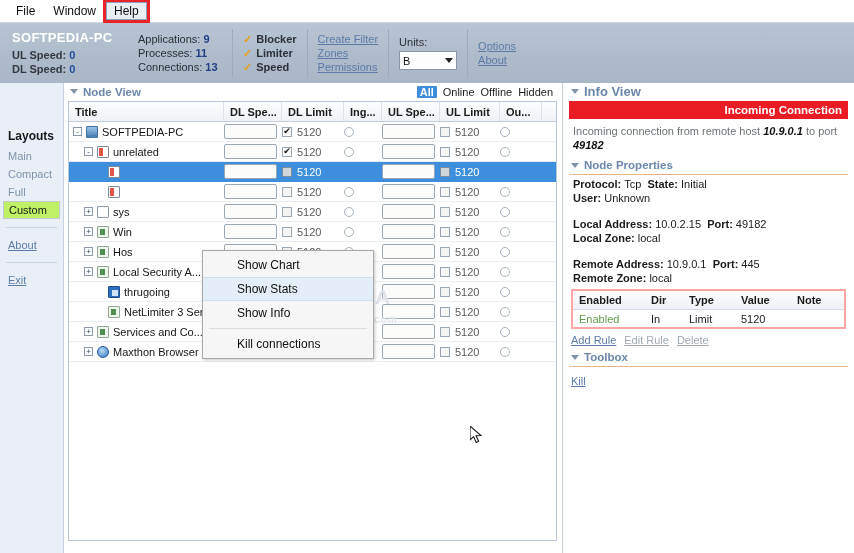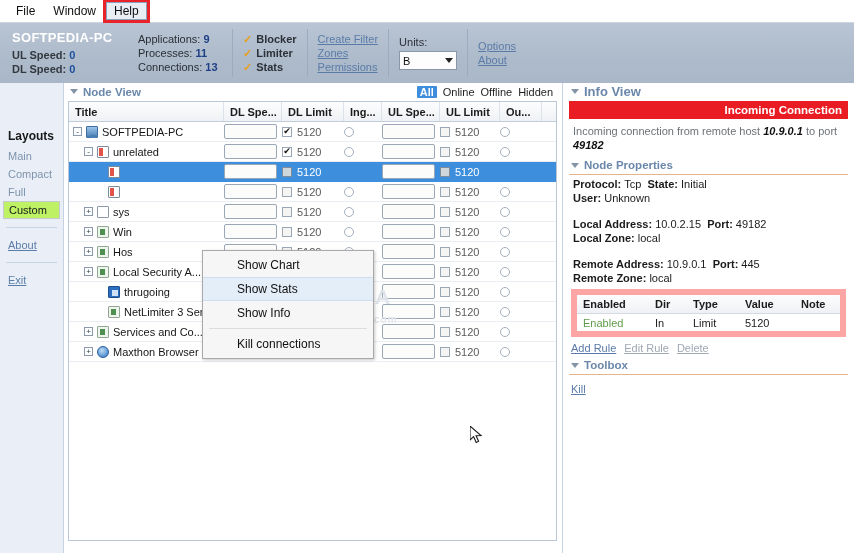--- a/index.html
+++ b/index.html
@@ -198,21 +198,21 @@
   }
   .ip-desc{ padding:5px 8px 4px 10px; font-size:11px; color:#6c7277; line-height:14px; }
   .ip-desc i{ color:#111; font-weight:bold; font-style:italic; }
   .sec-head{ display:flex; align-items:center; gap:5px; padding:3px 0 3px 8px; }
   .sec-title{ font-size:11.5px; font-weight:bold; color:#6b87a9; }
   .kv{ padding:2px 8px 2px 10px; font-size:11px; line-height:14px; color:#1b1b1b; }
   .kv b{ font-weight:bold; }
   .kv .val{ font-weight:normal; }
   .gap{ height:8px; }
 
-  .rule-table{ margin:2px 8px 0 8px; border:6px solid #fca5a5; }
+  .rule-table{ margin:2px 8px 0 8px; border:2px solid #fca5a5; }
   .rt-head{ display:flex; height:19px; align-items:center; background:linear-gradient(180deg,#fdfdfd,#eef1f5); border-bottom:1px solid #d3dae2; font-size:11px; font-weight:bold; color:#1b1b1b;}
   .rt-row{ display:flex; height:17px; align-items:center; font-size:11px; }
   .rt-c1{ width:78px; padding-left:6px; }
   .rt-c2{ width:38px; }
   .rt-c3{ width:52px; }
   .rt-c4{ width:56px; }
   .rt-c5{ flex:1; }
   .enabled-val{ color:#5f9d4a; }
   .rule-links{ padding:5px 0 2px 8px; display:flex; gap:8px; }
   .rl{ font-size:11px; color:#5a7ba8; text-decoration:underline; cursor:pointer; }
@@ -268,21 +268,21 @@
     <div class="mod-row">
       <span class="mod-check">✓</span>
       <span class="mod-label">Blocker</span>
     </div>
     <div class="mod-row">
       <span class="mod-check">✓</span>
       <span class="mod-label">Limiter</span>
     </div>
     <div class="mod-row">
       <span class="mod-check">✓</span>
-      <span class="mod-label">Stats</span>
+      <span class="mod-label">Speed</span>
     </div>
   </div>
 
   <div class="tb-sep"></div>
 
   <div class="tb-group" id="linksBlock">
     <span class="tb-link">Create Filter</span>
     <span class="tb-link">Zones</span>
     <span class="tb-link">Permissions</span>
   </div>

